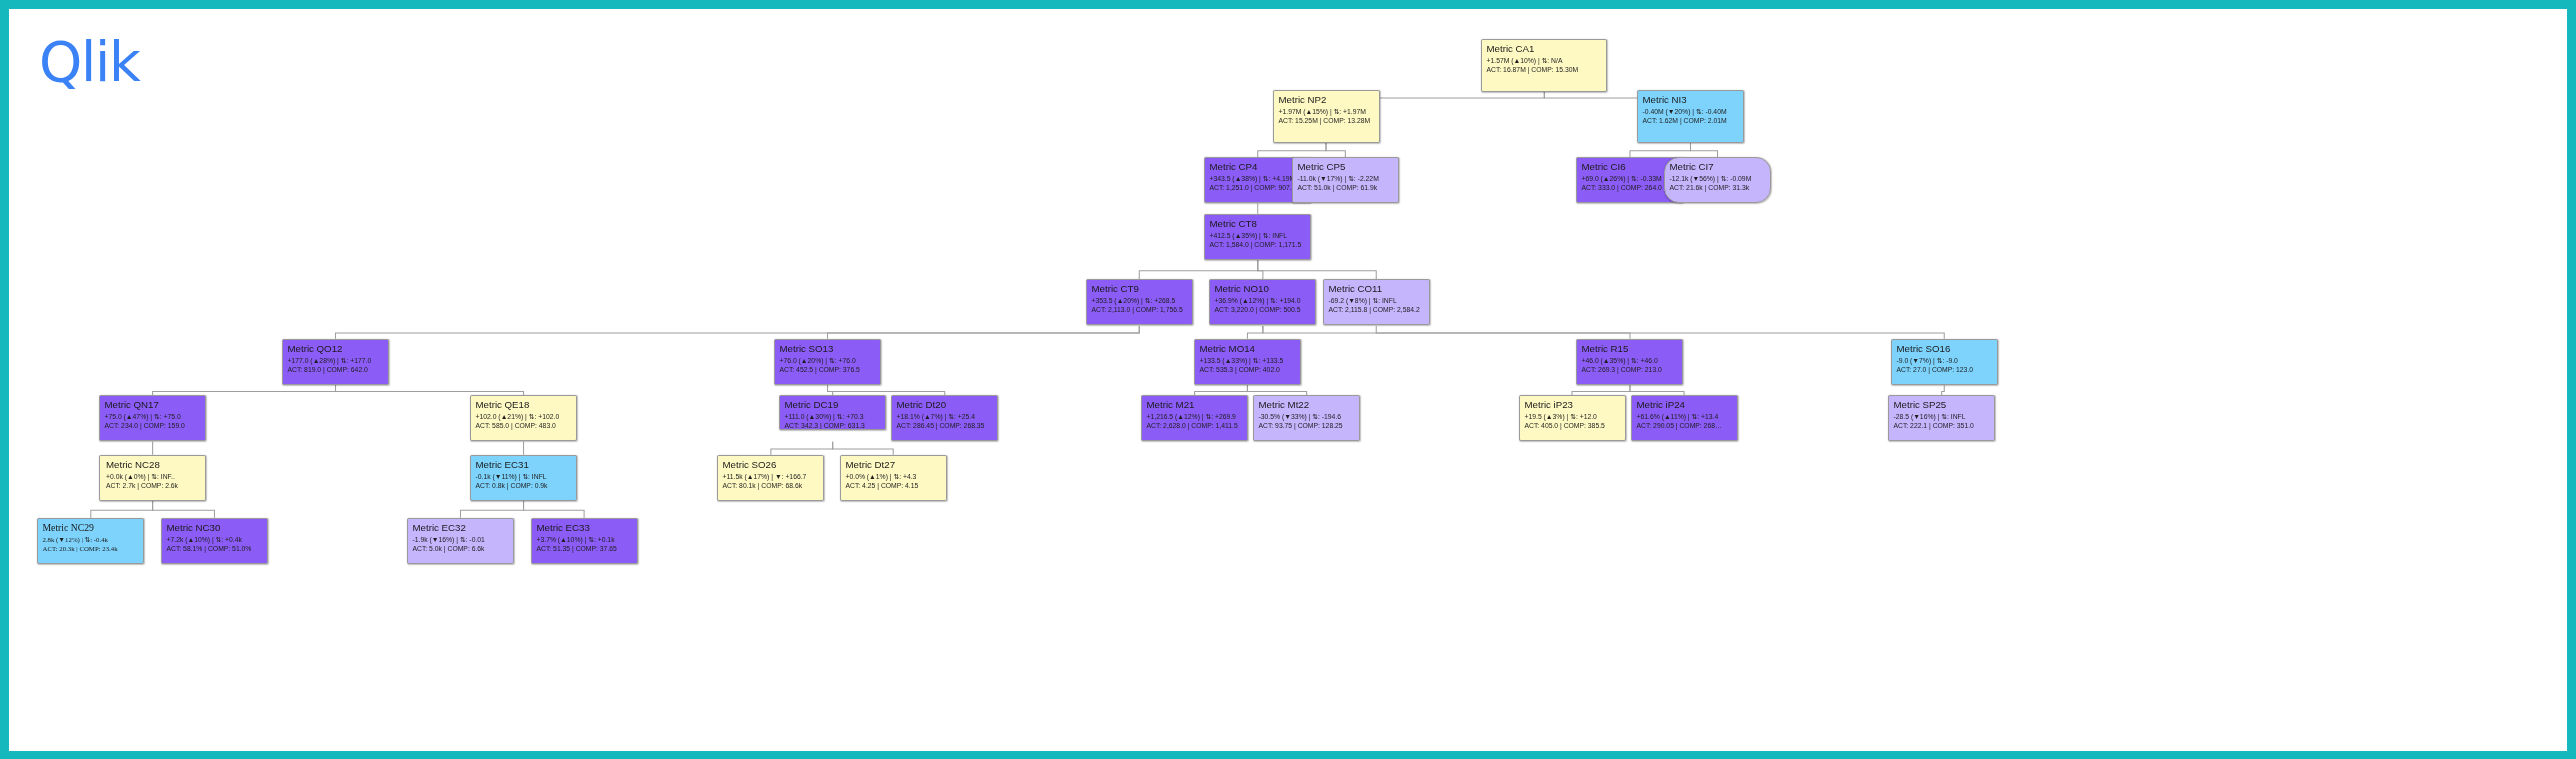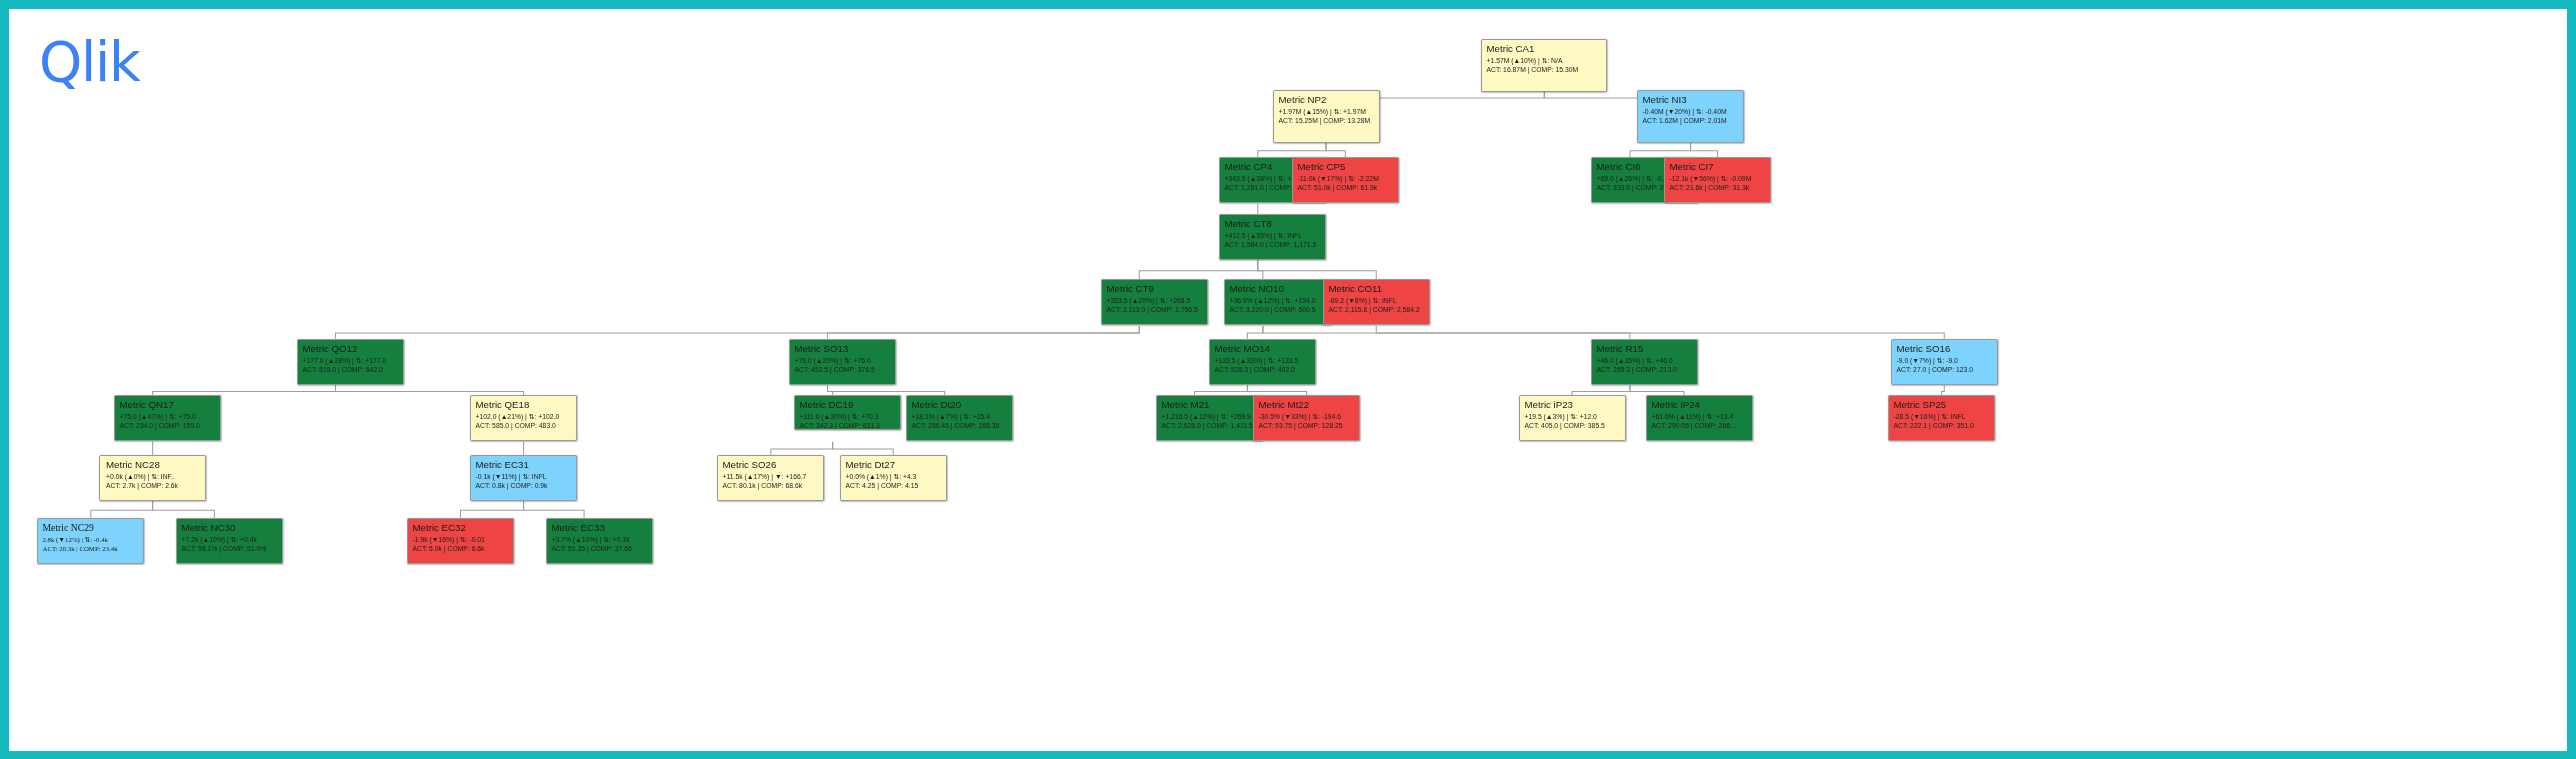--- a/index.html
+++ b/index.html
@@ -38,23 +38,23 @@
   }
   .node .ttl {
     font-size:9.7px; font-weight:400; color:#1a1a1a;
     white-space:nowrap; line-height:1.25;
     margin-bottom:1.3px;
   }
   .node .ln {
     font-size:6.8px; color:#1e1e1e;
     white-space:nowrap; line-height:1.33;
   }
-  .c-green   { background:#15803d;margin-left:15px; }
+  .c-green   { background:#8b5cf6; }
   .c-lgreen  { background:#fef9c3; }
-  .c-red     { background:#ef4444; }
+  .c-red     { background:#c4b5fd; }
   .c-peach   { background:#7dd3fc; }
 
   svg.links { position:absolute; left:0; top:0; width:2558px; height:742px; pointer-events:none; }
   svg.links path, svg.links line { stroke:#9e9e9e; stroke-width:1.6; fill:none; }
 </style>
 </head>
 <body>
 
 <div id="app">
   <div id="canvas">
@@ -120,21 +120,21 @@
         <div class="node c-red" style="left: 1283px; top: 148px; width: 107px; height: 46px;">
           <div class="ttl">Metric CP5</div>
           <div class="ln">-11.0k (▼17%) | ⇅: -2.22M</div>
           <div class="ln">ACT: 51.0k | COMP: 61.9k</div>
         </div>
         <div class="node c-green" style="left: 1567px; top: 148px; width: 107px; height: 46px;">
           <div class="ttl">Metric CI6</div>
           <div class="ln">+69.0 (▲26%) | ⇅: -0.33M</div>
           <div class="ln">ACT: 333.0 | COMP: 264.0</div>
         </div>
-        <div class="node c-red" style="left: 1655px; top: 148px; width: 107px; height: 46px;">
+        <div class="node c-red" style="left: 1655px; top: 148px; width: 107px; height: 46px; border-radius: 15px;">
           <div class="ttl">Metric CI7</div>
           <div class="ln">-12.1k (▼56%) | ⇅: -0.09M</div>
           <div class="ln">ACT: 21.6k | COMP: 31.3k</div>
         </div>
         <div class="node c-green" style="left: 1195px; top: 205px; width: 107px; height: 46px;">
           <div class="ttl">Metric CT8</div>
           <div class="ln">+412.5 (▲35%) | ⇅: INFL</div>
           <div class="ln">ACT: 1,584.0 | COMP: 1,171.5</div>
         </div>
         <div class="node c-green" style="left: 1077px; top: 270px; width: 107px; height: 46px;">

